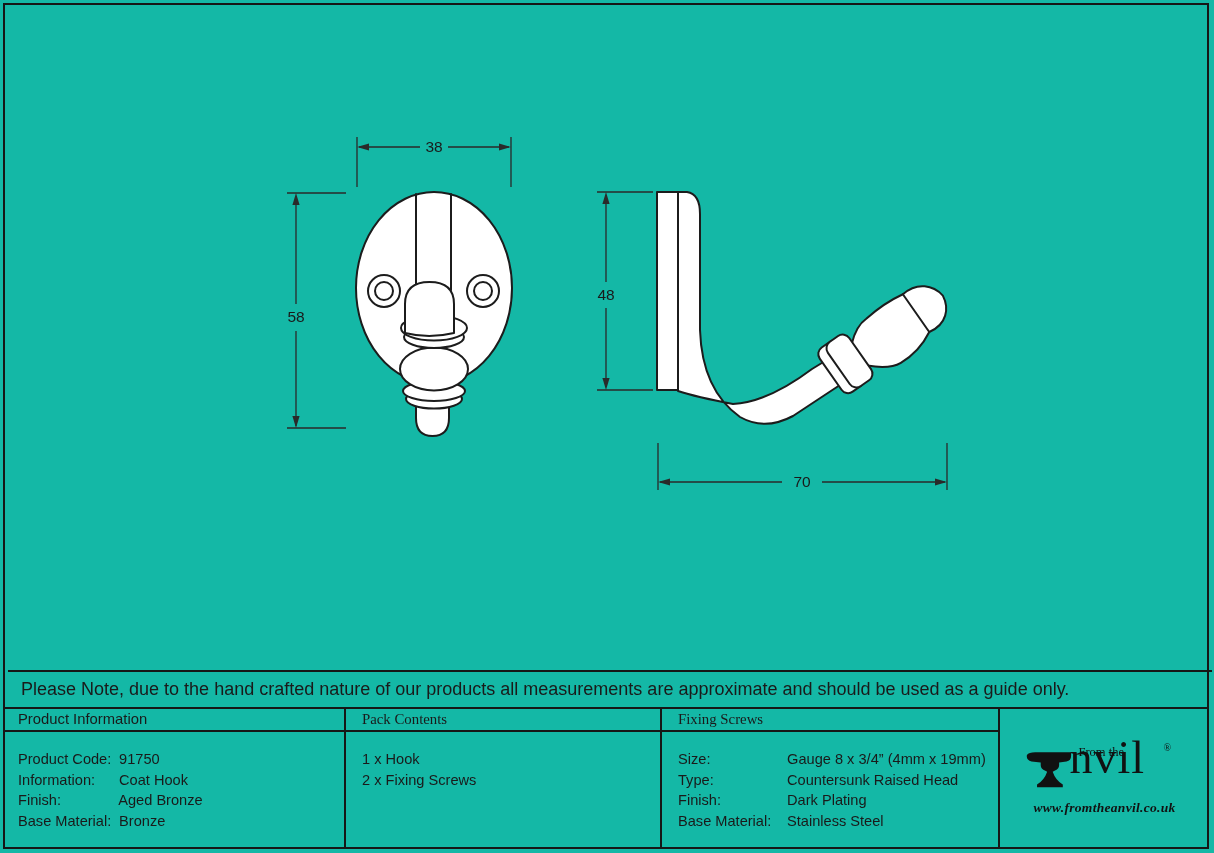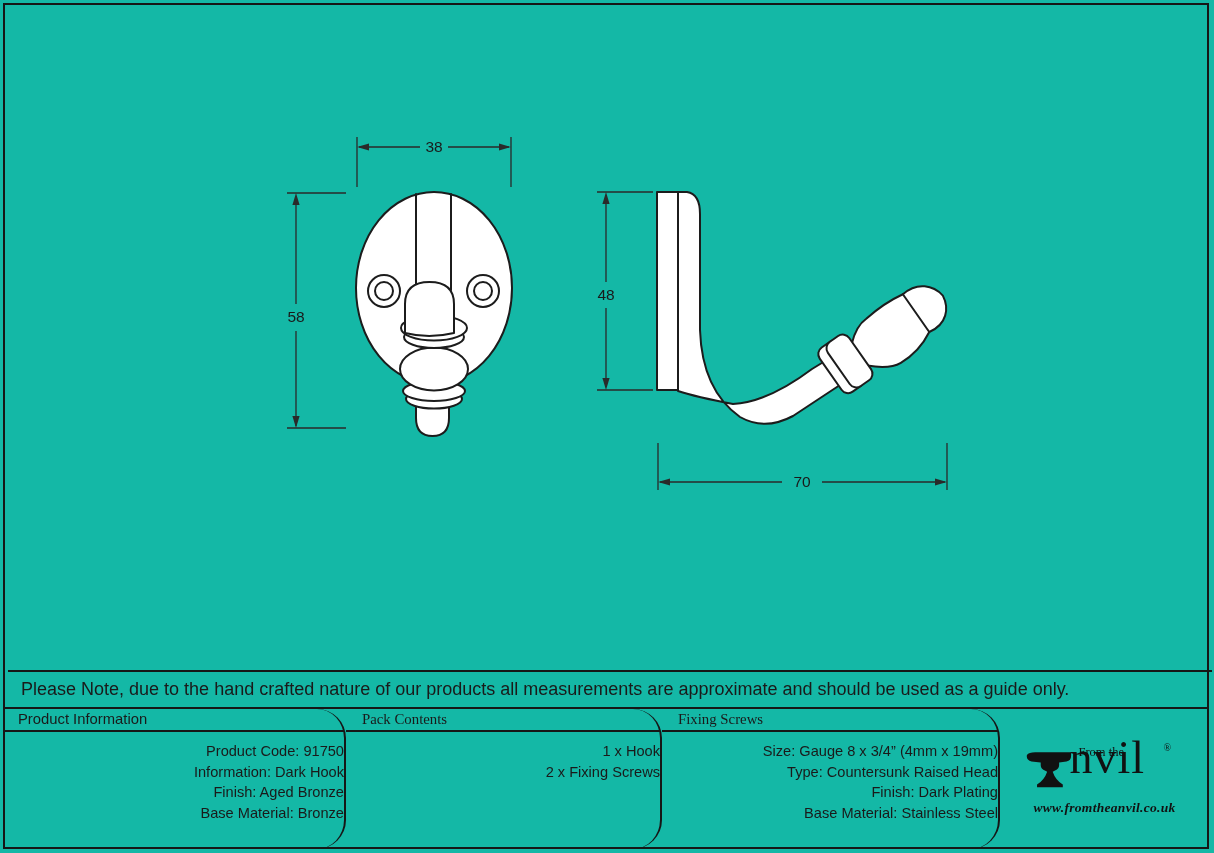--- a/index.html
+++ b/index.html
@@ -31,31 +31,31 @@
     position:absolute;left:8px;top:670px;width:1204px;height:37px;
     border-top:2px solid #161616;box-sizing:border-box;
     font-size:18px;line-height:34px;padding-left:13px;
     white-space:nowrap;overflow:hidden;
   }
   .spec-table{
     position:absolute;left:5px;top:707px;width:1204px;height:142px;
     border-top:2px solid #161616;box-sizing:border-box;
     display:flex;align-items:stretch;
   }
-  .col{box-sizing:border-box;border-right:2px solid #161616;border-radius:29px;}
+  .col{box-sizing:border-box;border-right:2px solid #161616;}
   .col-product{width:341px;}
   .col-pack{width:316px;}
   .col-fixing{width:338px;}
   .col-logo{flex:1;border-right:none;display:flex;align-items:center;justify-content:center;}
   .col-header{
     height:23px;border-bottom:2px solid #161616;box-sizing:border-box;
     font-size:14.8px;line-height:21px;padding-left:13px;
   }
   .col-pack .col-header,.col-fixing .col-header{padding-left:16px;font-family:Liberation Serif, serif;}
-  .col-body{padding-top:9px;font-size:14.6px;text-align:right;}
+  .col-body{padding-top:17px;font-size:14.6px;}
   .kv-row{line-height:20.6px;padding-left:13px;white-space:nowrap;}
   .col-fixing .kv-row{padding-left:16px;}
   .kv-row .k{display:inline-block;width:97px;}
   .col-fixing .kv-row .k{width:105px;}
   .pc-item{line-height:20.6px;padding-left:16px;white-space:nowrap;}
 
   
   .logo-block{position:relative;width:158px;height:74px;}
   .anvil-glyph{position:absolute;left:0;top:4px;}
   .logo-fromthe{
@@ -160,21 +160,21 @@
 
     <div class="col col-product">
       <div class="col-header">Product Information</div>
       <div class="col-body">
         <div class="kv-row">
           <span class="k">Product Code:</span>
           <span class="v">91750</span>
         </div>
         <div class="kv-row">
           <span class="k">Information:</span>
-          <span class="v">Dark Hook</span>
+          <span class="v">Coat Hook</span>
         </div>
         <div class="kv-row">
           <span class="k">Finish:</span>
           <span class="v">Aged Bronze</span>
         </div>
         <div class="kv-row">
           <span class="k">Base Material:</span>
           <span class="v">Bronze</span>
         </div>
       </div>

